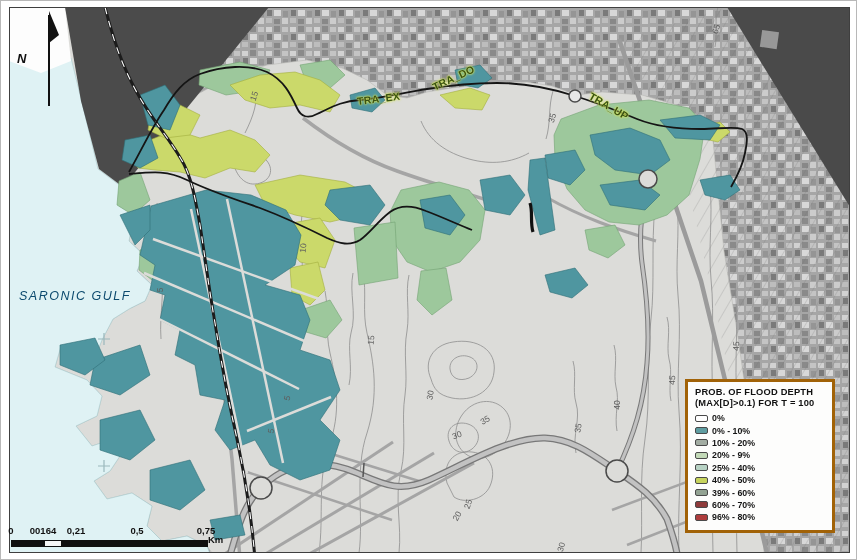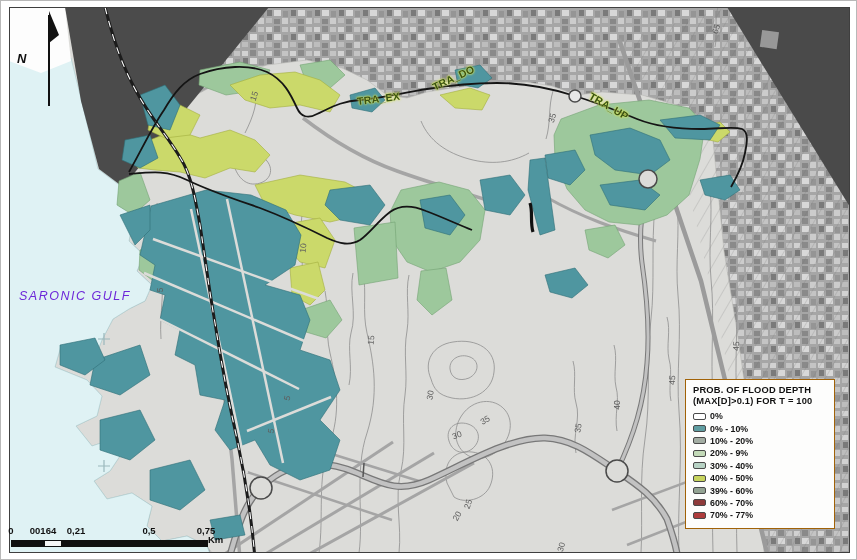--- a/index.html
+++ b/index.html
@@ -1,26 +1,26 @@
 <!DOCTYPE html>
 <html><head>
 <meta charset="utf-8">
 <style>
   html,body{margin:0;padding:0;background:#ffffff;}
   .page{position:relative;width:857px;height:560px;background:#ffffff;overflow:hidden;
         font-family:"Liberation Sans",sans-serif;border:1px solid #b8b8b8;box-sizing:border-box;}
   .map-svg{position:absolute;left:0;top:0;}
   .overlay{position:absolute;left:0;top:0;width:857px;height:560px;pointer-events:none;}
-  .region-label{position:absolute;font-style:italic;font-size:12.5px;color:#6d28d9;letter-spacing:1.5px;}
+  .region-label{position:absolute;font-style:italic;font-size:12.5px;color:#0c4a6e;letter-spacing:1.5px;}
   .north-label{position:absolute;font-style:italic;font-weight:bold;font-size:13px;color:#111;}
   .transect-label{position:absolute;font-weight:bold;font-size:10.5px;color:#3a5214;letter-spacing:.3px;
         text-shadow:0 0 2px #d3e55c,0 0 3px #d3e55c,0 0 1px #e2ef7a;white-space:nowrap;transform-origin:left center;}
   .contour-label{position:absolute;font-size:8.5px;color:#5e5e5e;white-space:nowrap;}
   
-  .legend{position:absolute;left:684px;top:378px;width:150px;background:#fdfdfc;border:1px solid #a16207;
+  .legend{position:absolute;left:684px;top:378px;width:150px;background:#fdfdfc;border:3px solid #a16207;
           padding:5px 7px 6px 7px;box-sizing:border-box;}
   .legend-title{font-weight:bold;font-size:9.3px;color:#111;line-height:11px;letter-spacing:.2px;}
   .legend-items{margin-top:3px;}
   .legend-item{display:flex;align-items:center;height:12.4px;}
   .legend-swatch{width:11px;height:5px;border:1px solid #4a4a4a;border-radius:2px;margin-right:4px;flex:0 0 auto;}
   .legend-item-label{font-size:8.8px;font-weight:bold;color:#151515;}
   
   .scalebar{position:absolute;left:0;top:0;}
   .sb-tick{position:absolute;transform:translateX(-50%);font-size:9.5px;font-weight:600;color:#111;}
   .sb-unit{position:absolute;font-size:9.5px;font-weight:600;color:#111;}
@@ -251,21 +251,21 @@
         <div class="contour-label" style="left: 671px; top: 379px; transform: translate(-50%, -50%) rotate(-86deg);">45</div>
         <div class="contour-label" style="left: 735px; top: 345px; transform: translate(-50%, -50%) rotate(-86deg);">45</div>
         <div class="contour-label" style="left: 715px; top: 28px; transform: translate(-50%, -50%) rotate(-70deg);">65</div>
       </div>
 
   <div class="scalebar">
     <div id="sb-ticks">
           <span class="sb-tick" style="left: 10px; top: 524px;">0</span>
           <span class="sb-tick" style="left: 42px; top: 524px;">00164</span>
           <span class="sb-tick" style="left: 75px; top: 524px;">0,21</span>
-          <span class="sb-tick" style="left: 148px; top: 524px;">0,5</span>
+          <span class="sb-tick" style="left: 136px; top: 524px;">0,5</span>
           <span class="sb-tick" style="left: 205px; top: 524px;">0,75</span>
         </div>
     <div class="sb-bar">
       <div class="sb-seg" style="left:0;width:32.5px;"></div>
       <div class="sb-seg" style="left:48.75px;width:16.25px;"></div>
       <div class="sb-seg" style="left:65px;width:130px;"></div>
     </div>
     <div class="sb-unit" style="left:207px;top:533px;">Km</div>
   </div>
 
@@ -284,35 +284,35 @@
           <div class="legend-item">
             <span class="legend-swatch" style="background: rgb(163, 173, 163);"></span>
             <span class="legend-item-label">10% - 20%</span>
           </div>
           <div class="legend-item">
             <span class="legend-swatch" style="background: rgb(195, 218, 184);"></span>
             <span class="legend-item-label">20% - 9%</span>
           </div>
           <div class="legend-item">
             <span class="legend-swatch" style="background: rgb(183, 210, 196);"></span>
-            <span class="legend-item-label">30% - 40%</span>
+            <span class="legend-item-label">25% - 40%</span>
           </div>
           <div class="legend-item">
             <span class="legend-swatch" style="background: rgb(199, 212, 93);"></span>
             <span class="legend-item-label">40% - 50%</span>
           </div>
           <div class="legend-item">
             <span class="legend-swatch" style="background: rgb(147, 163, 147);"></span>
             <span class="legend-item-label">39% - 60%</span>
           </div>
           <div class="legend-item">
             <span class="legend-swatch" style="background: rgb(142, 58, 58);"></span>
             <span class="legend-item-label">60% - 70%</span>
           </div>
           <div class="legend-item">
             <span class="legend-swatch" style="background: rgb(174, 60, 60);"></span>
-            <span class="legend-item-label">70% - 77%</span>
+            <span class="legend-item-label">96% - 80%</span>
           </div>
         </div>
   </div>
 </div>
 
 </div>
 
 </body></html>

